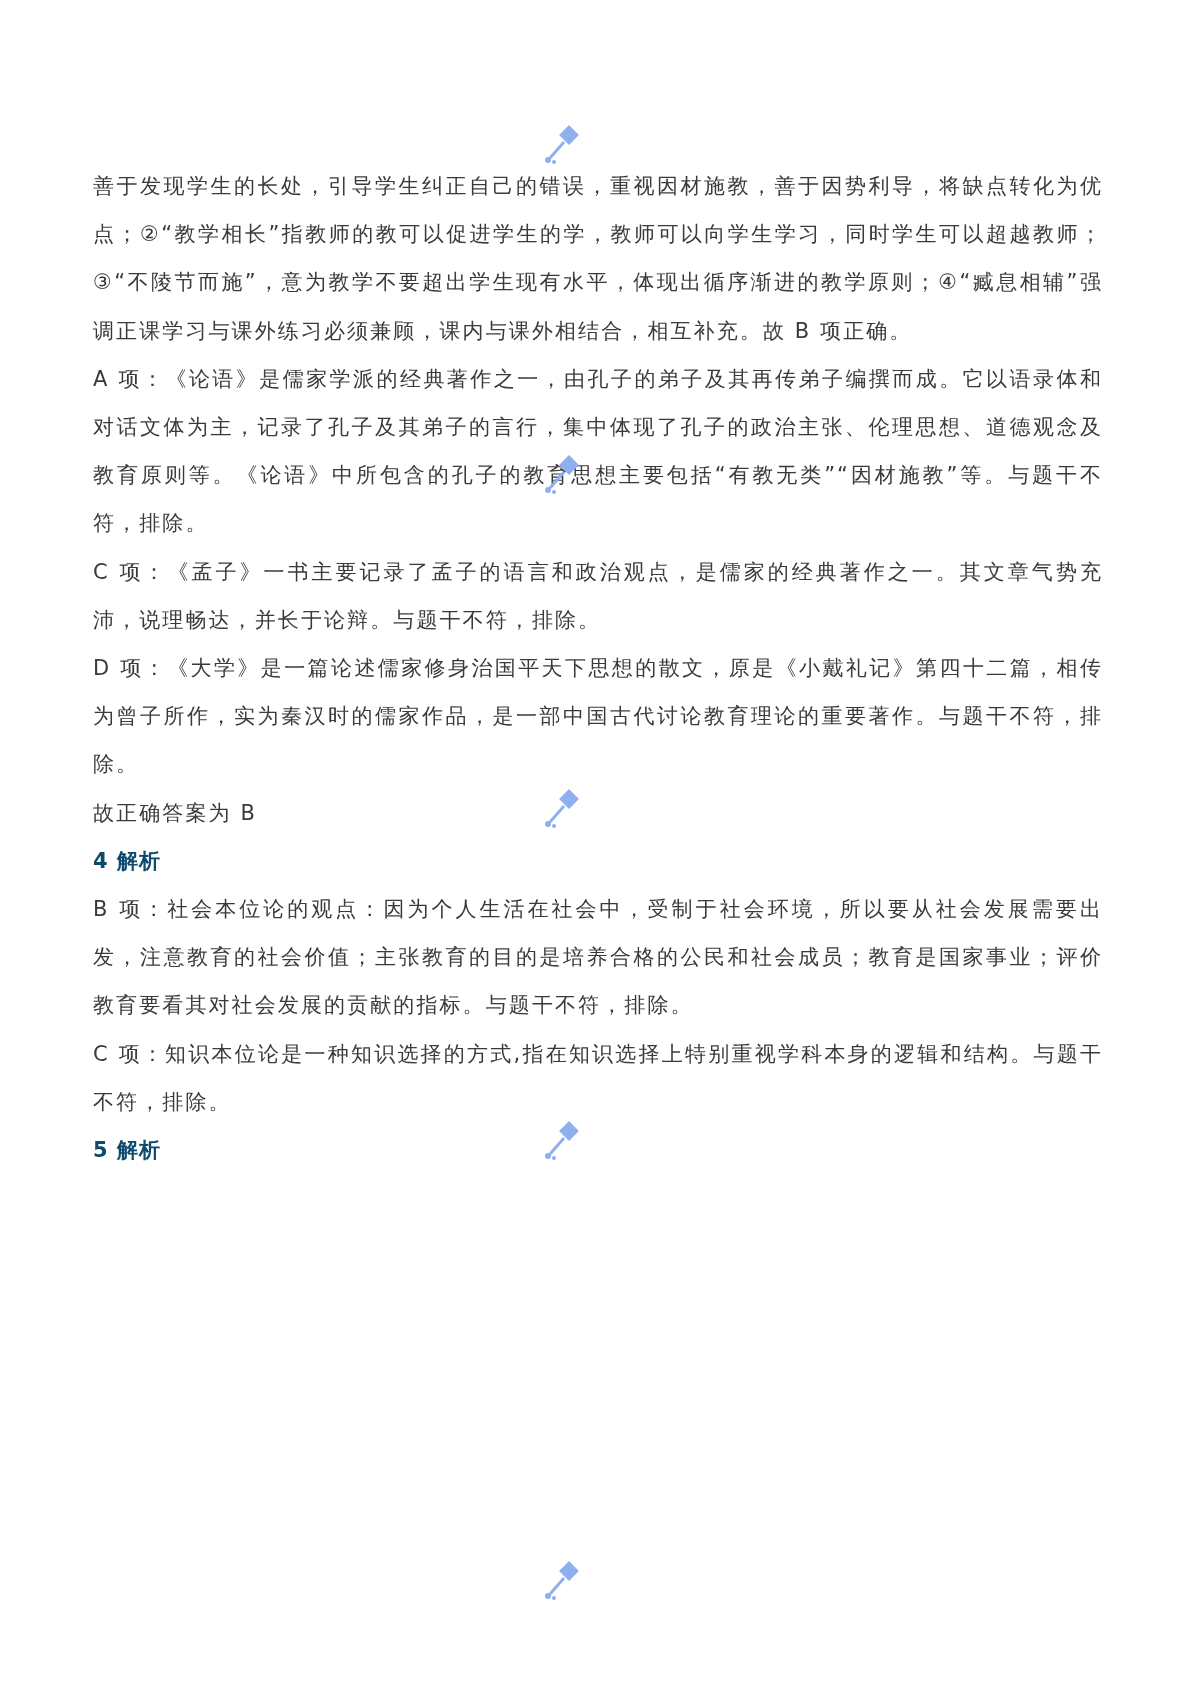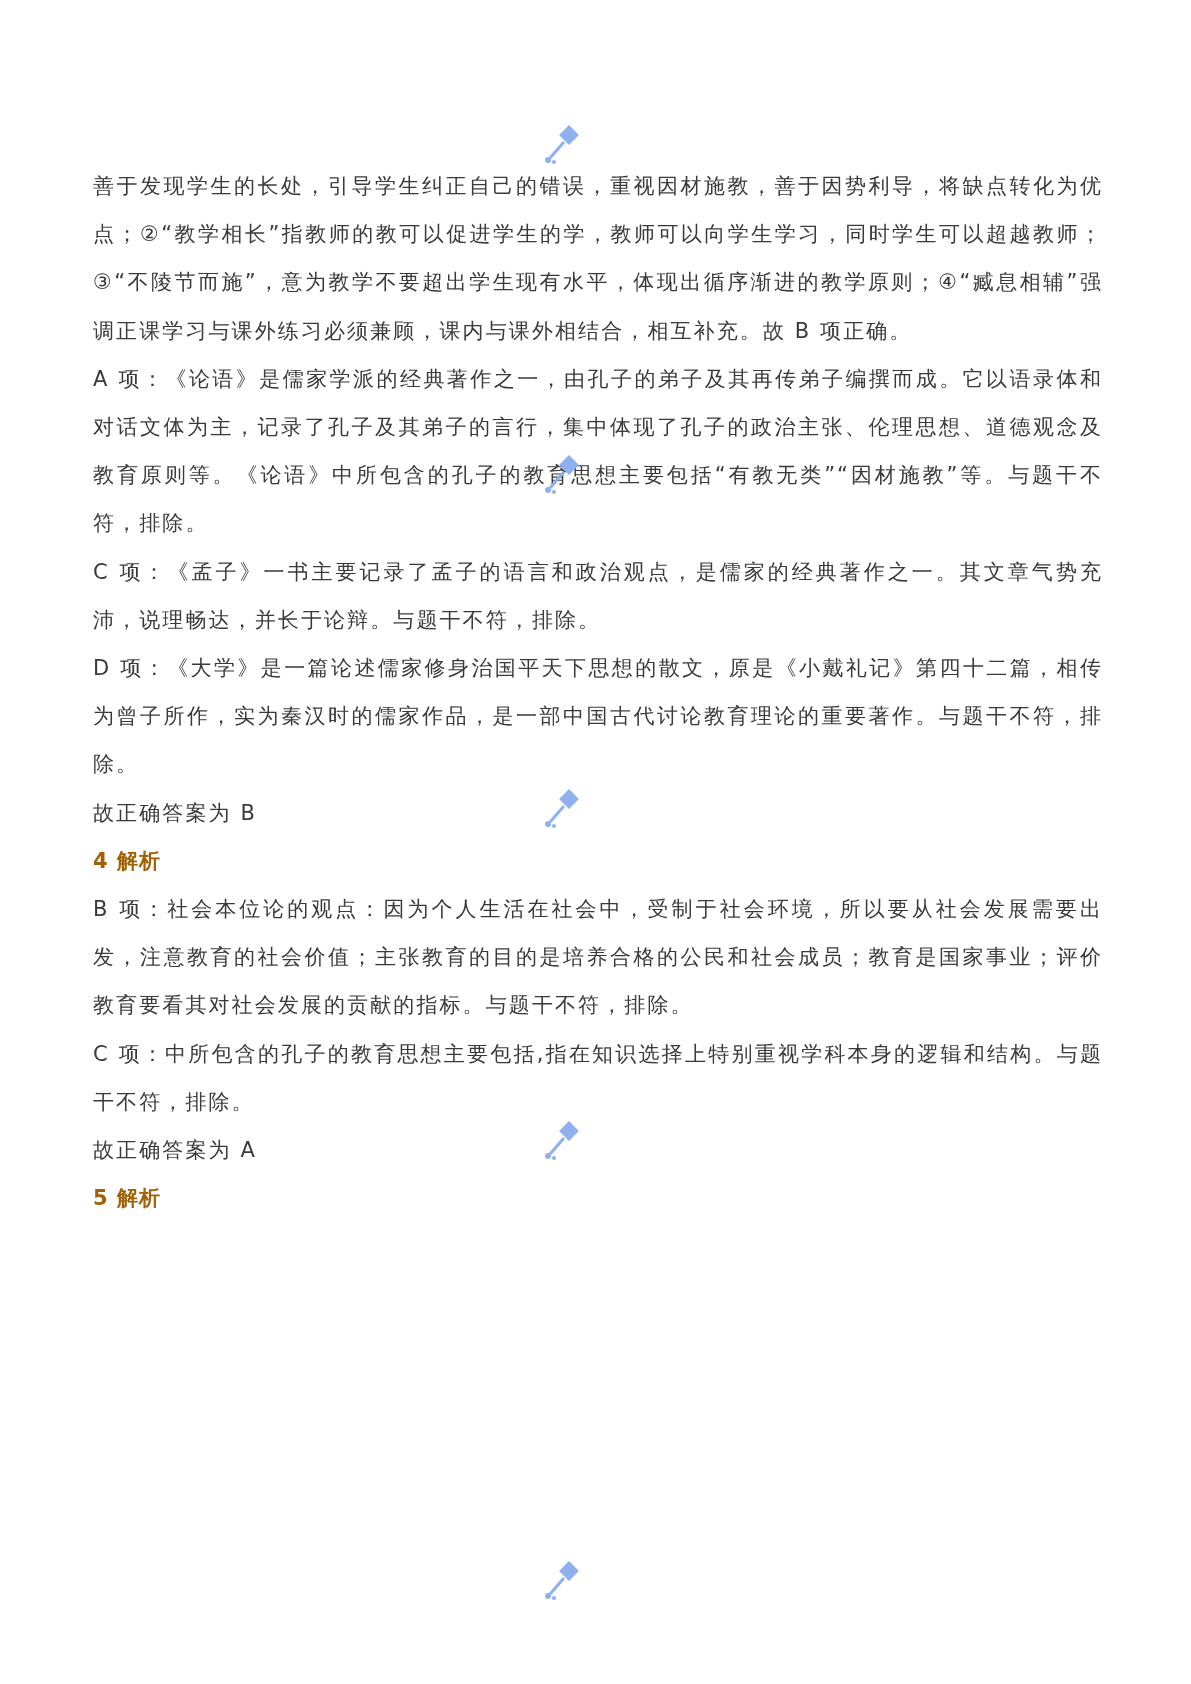--- a/index.html
+++ b/index.html
@@ -7,40 +7,39 @@
   .page {
     position: absolute; left: 0; top: 12px; width: 1191px; height: 1684px;
     background: #fff;
   }
   .content {
     position: absolute; left: 93px; top: 150px; width: 1010px;
     font-family: "DejaVu Sans", "Liberation Sans", sans-serif;
     font-size: 21px; color: #3a3a3a; letter-spacing: 2.1px;
   }
   .para { margin: 0; line-height: 48.2px; text-align: justify; text-align-last: left; }
-  .heading { margin: 0; line-height: 48.2px; font-weight: bold; color: #a16207; letter-spacing: 1px; }
+  .heading { margin: 0; line-height: 48.2px; font-weight: bold; color: #0c4a6e; letter-spacing: 1px; }
   .wm {
     position: absolute; width: 44px; height: 44px;
   }
 </style>
 </head>
 <body>
 
 <div class="page">
 
   <div class="content">
     <p class="para">善于发现学生的长处，引导学生纠正自己的错误，重视因材施教，善于因势利导，将缺点转化为优点；②“教学相长”指教师的教可以促进学生的学，教师可以向学生学习，同时学生可以超越教师；③“不陵节而施”，意为教学不要超出学生现有水平，体现出循序渐进的教学原则；④“臧息相辅”强调正课学习与课外练习必须兼顾，课内与课外相结合，相互补充。故 B 项正确。</p>
     <p class="para">A 项：《论语》是儒家学派的经典著作之一，由孔子的弟子及其再传弟子编撰而成。它以语录体和对话文体为主，记录了孔子及其弟子的言行，集中体现了孔子的政治主张、伦理思想、道德观念及教育原则等。《论语》中所包含的孔子的教育思想主要包括“有教无类”“因材施教”等。与题干不符，排除。</p>
     <p class="para">C 项：《孟子》一书主要记录了孟子的语言和政治观点，是儒家的经典著作之一。其文章气势充沛，说理畅达，并长于论辩。与题干不符，排除。</p>
     <p class="para">D 项：《大学》是一篇论述儒家修身治国平天下思想的散文，原是《小戴礼记》第四十二篇，相传为曾子所作，实为秦汉时的儒家作品，是一部中国古代讨论教育理论的重要著作。与题干不符，排除。</p>
     <p class="para">故正确答案为 B</p>
     <p class="heading">4 解析</p>
     <p class="para">B 项：社会本位论的观点：因为个人生活在社会中，受制于社会环境，所以要从社会发展需要出发，注意教育的社会价值；主张教育的目的是培养合格的公民和社会成员；教育是国家事业；评价教育要看其对社会发展的贡献的指标。与题干不符，排除。</p>
-    <p class="para">C 项：中所包含的孔子的教育思想主要包括,指在知识选择上特别重视学科本身的逻辑和结构。与题干不符，排除。</p>
-    <p class="para">故正确答案为 A</p>
+    <p class="para">C 项：知识本位论是一种知识选择的方式,指在知识选择上特别重视学科本身的逻辑和结构。与题干不符，排除。</p>
     <p class="heading">5 解析</p>
   </div>
 
   <svg class="wm" style="left:540px;top:112px;" viewBox="0 0 44 44">
     <g fill="#8fb0ee">
       <rect x="22" y="4" width="14" height="14" transform="rotate(45 29 11)"></rect>
       <path d="M24 18 L10 34" stroke="#8fb0ee" stroke-width="3" fill="none"></path>
       <circle cx="8" cy="36" r="3"></circle>
         <circle cx="14" cy="38" r="2"></circle>
     </g>

